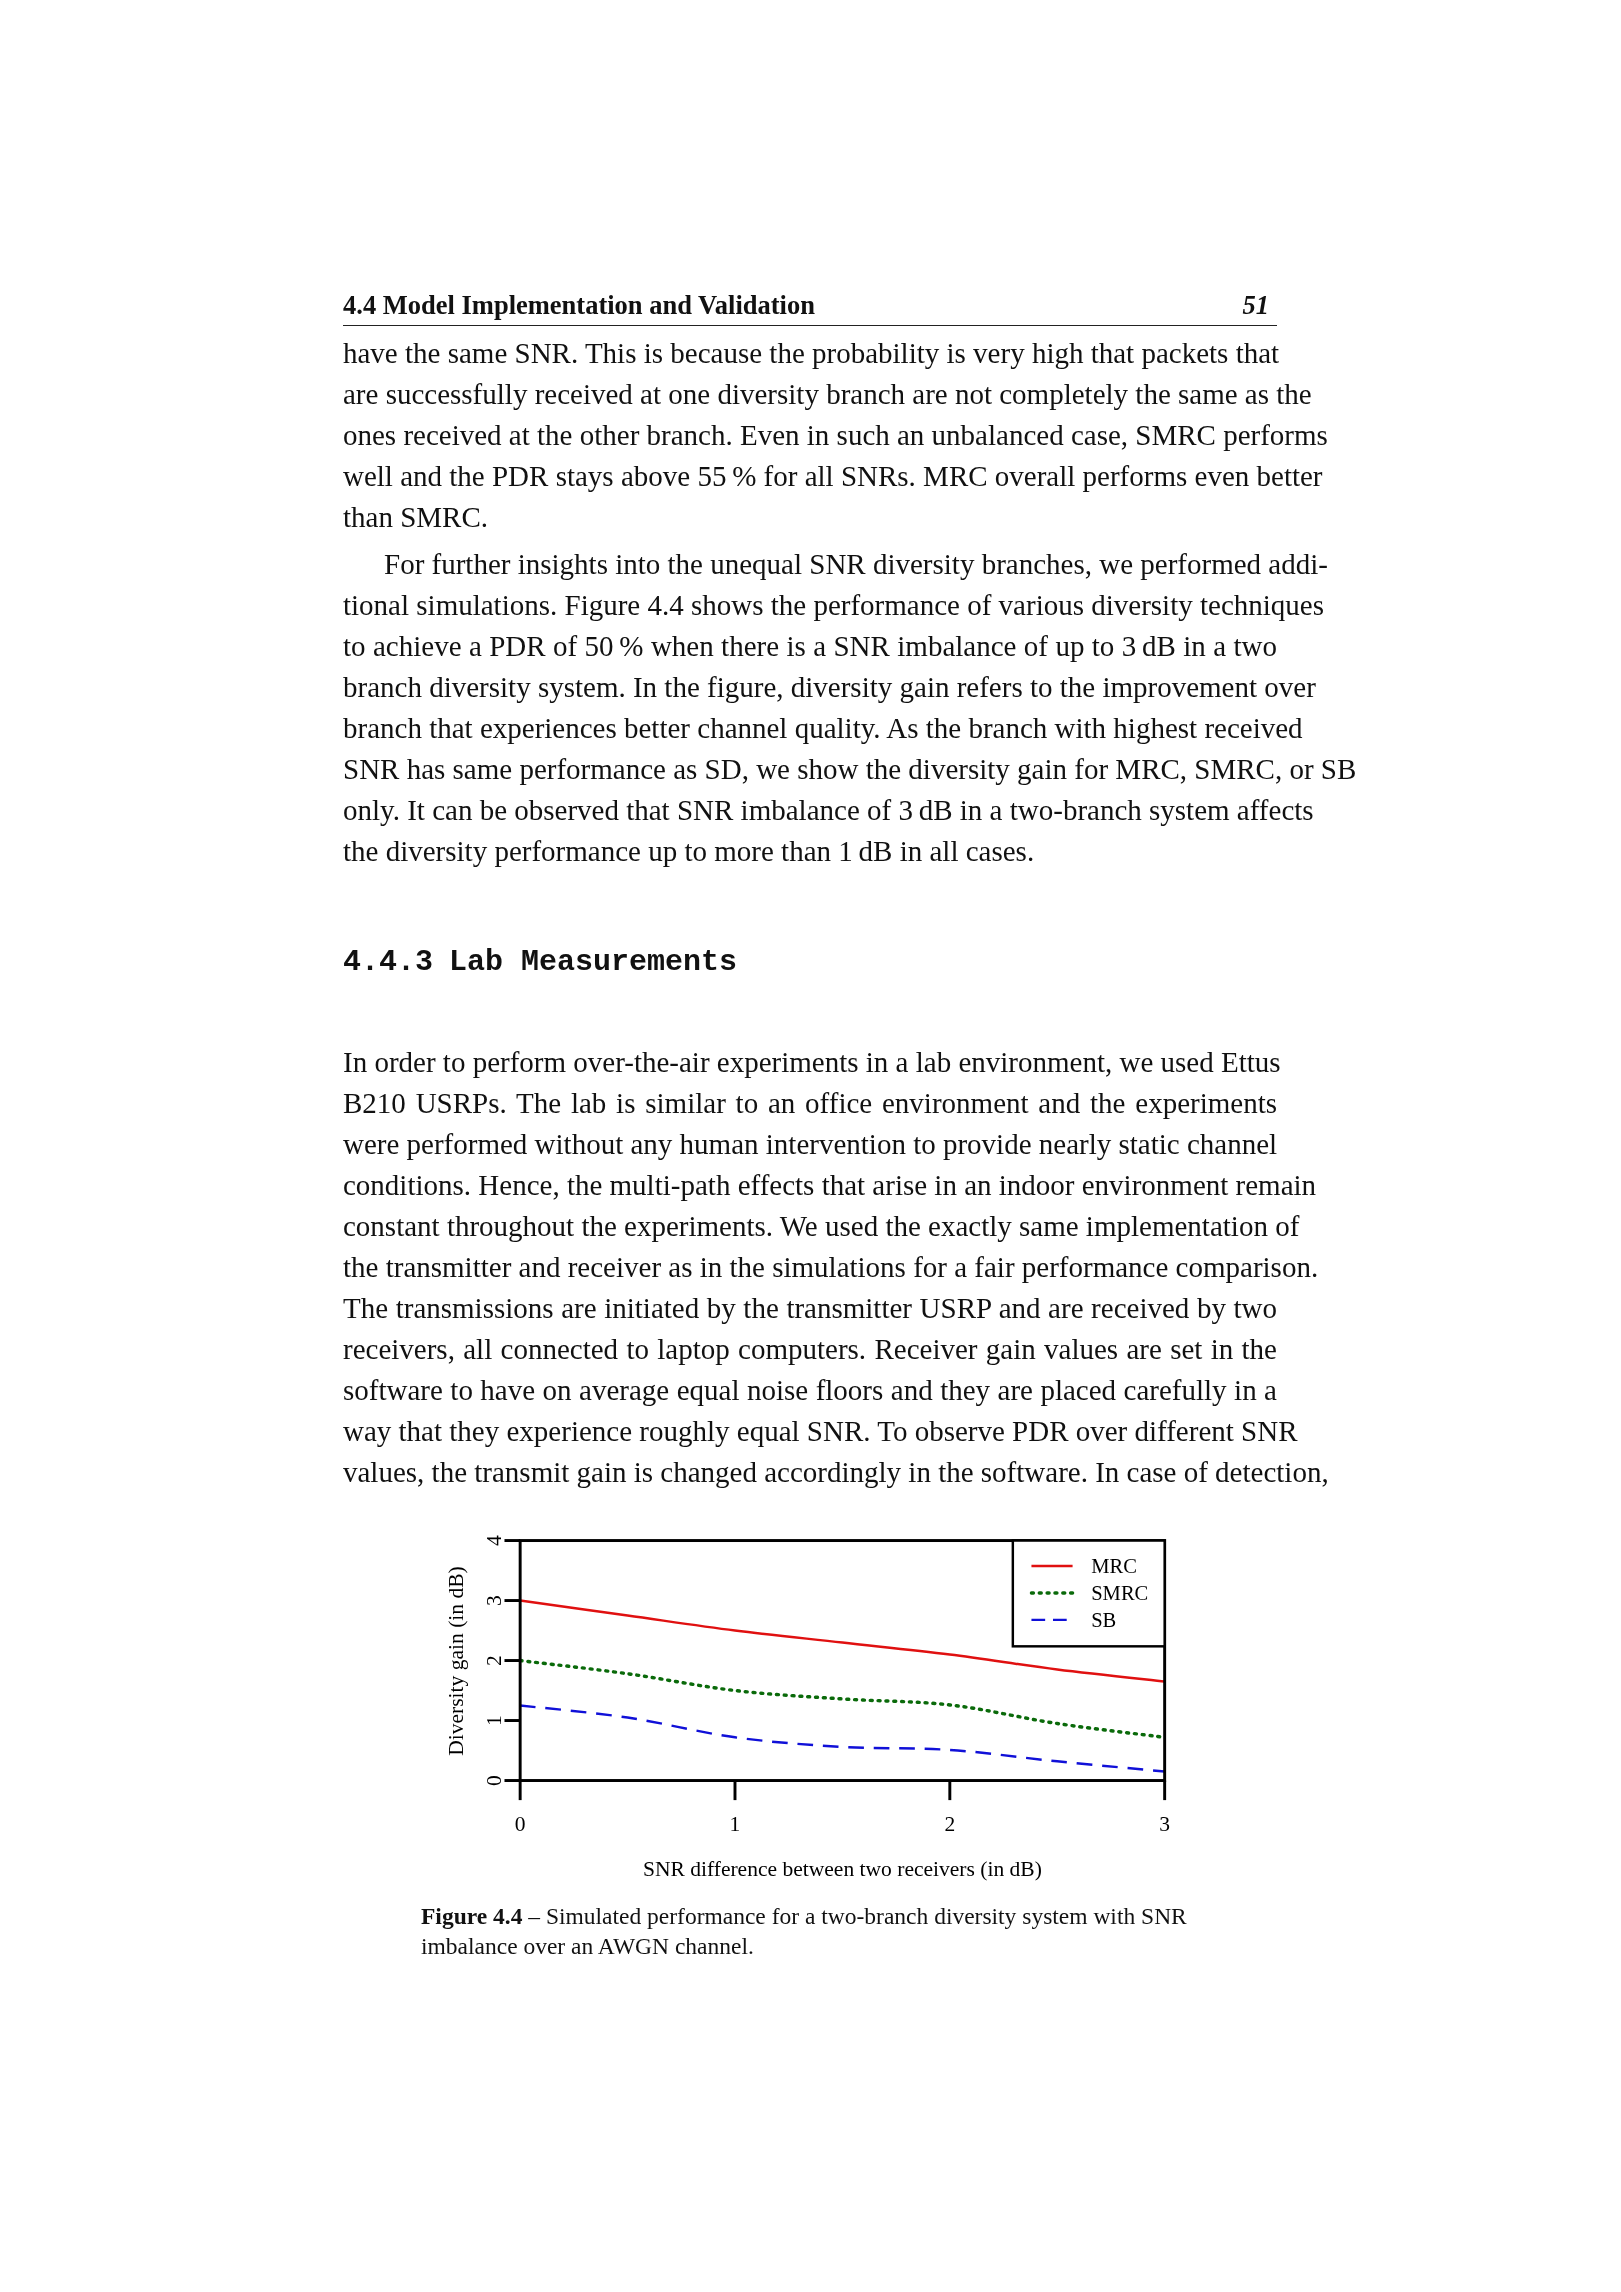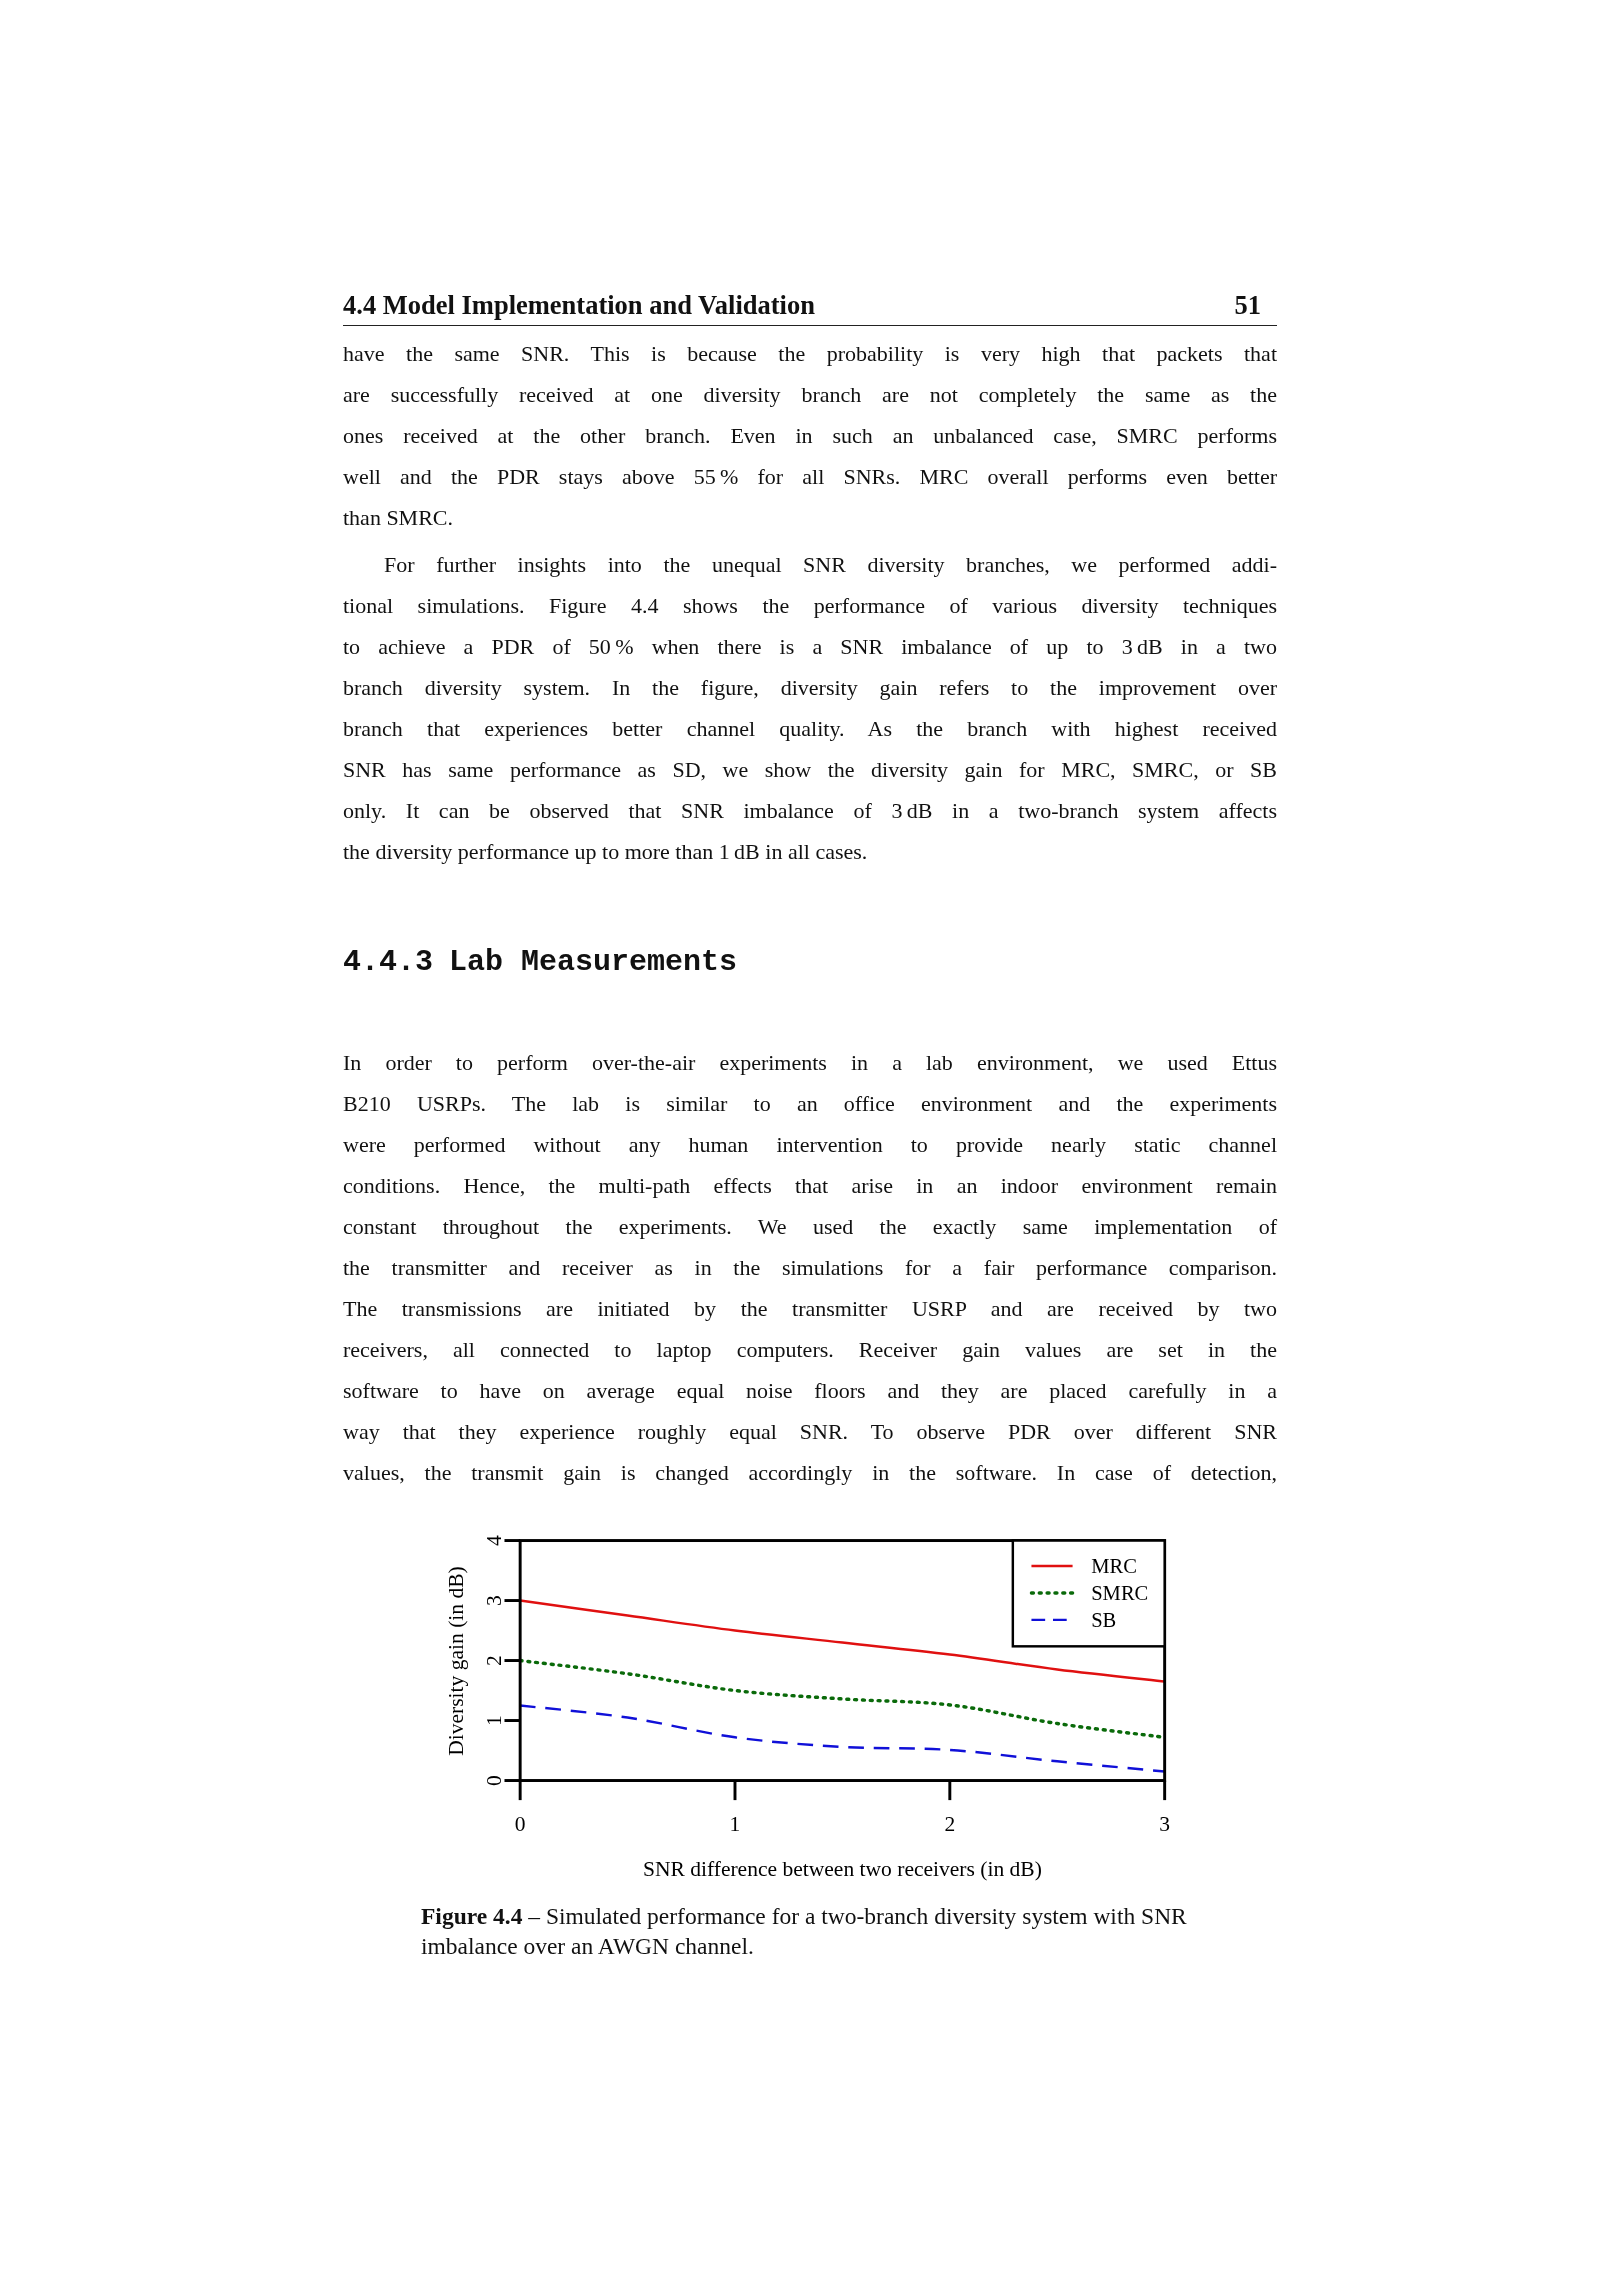--- a/index.html
+++ b/index.html
@@ -1,22 +1,22 @@
 <!DOCTYPE html>
 <html><head>
 <meta charset="utf-8">
 <style>
   html, body { margin: 0; padding: 0; background: #ffffff; }
   body { width: 1621px; height: 2293px; position: relative; overflow: hidden;
          font-family: "Liberation Serif", "DejaVu Serif", serif; color: #111; }
   .page-header { position: absolute; left: 343px; top: 240px; width: 934px; height: 37px;
                  border-bottom: 1.5px solid #222; margin-top: 48px; }
   .page-header .running-title { position: absolute; left: 0; top: 2px; font-size: 26.5px; font-weight: bold; }
-  .page-header .page-number { position: absolute; right: 16px; top: 2px; font-size: 26.5px; font-weight: bold; }
-  .body-text { position: absolute; left: 343px; width: 934px; font-size: 22px; line-height: 41px;
+  .page-header .page-number { position: absolute; right: 8px; top: 2px; font-size: 26.5px; font-weight: bold; font-style: italic; }
+  .body-text { position: absolute; left: 343px; width: 934px; font-size: 29px; line-height: 41px;
                text-align: justify; hyphens: none; }
   .line { display: block; text-align: justify; text-align-last: justify; white-space: nowrap; overflow: visible; }
   .line.last { text-align-last: left; }
   .section-heading { position: absolute; left: 343px; top: 945px; font-size: 30px; font-weight: bold; font-family: Liberation Mono, monospace; }
   .section-heading .num { display: inline-block; width: 106px; }
   .figure { position: absolute; left: 412px; top: 1519px; width: 804px; height: 470px; }
   .caption { position: absolute; left: 421px; top: 1901px; width: 814px; font-size: 23.5px; line-height: 30px; }
   .caption .label { font-weight: bold; }
   svg text { font-family: "Liberation Serif", "DejaVu Serif", serif; }
 </style>

